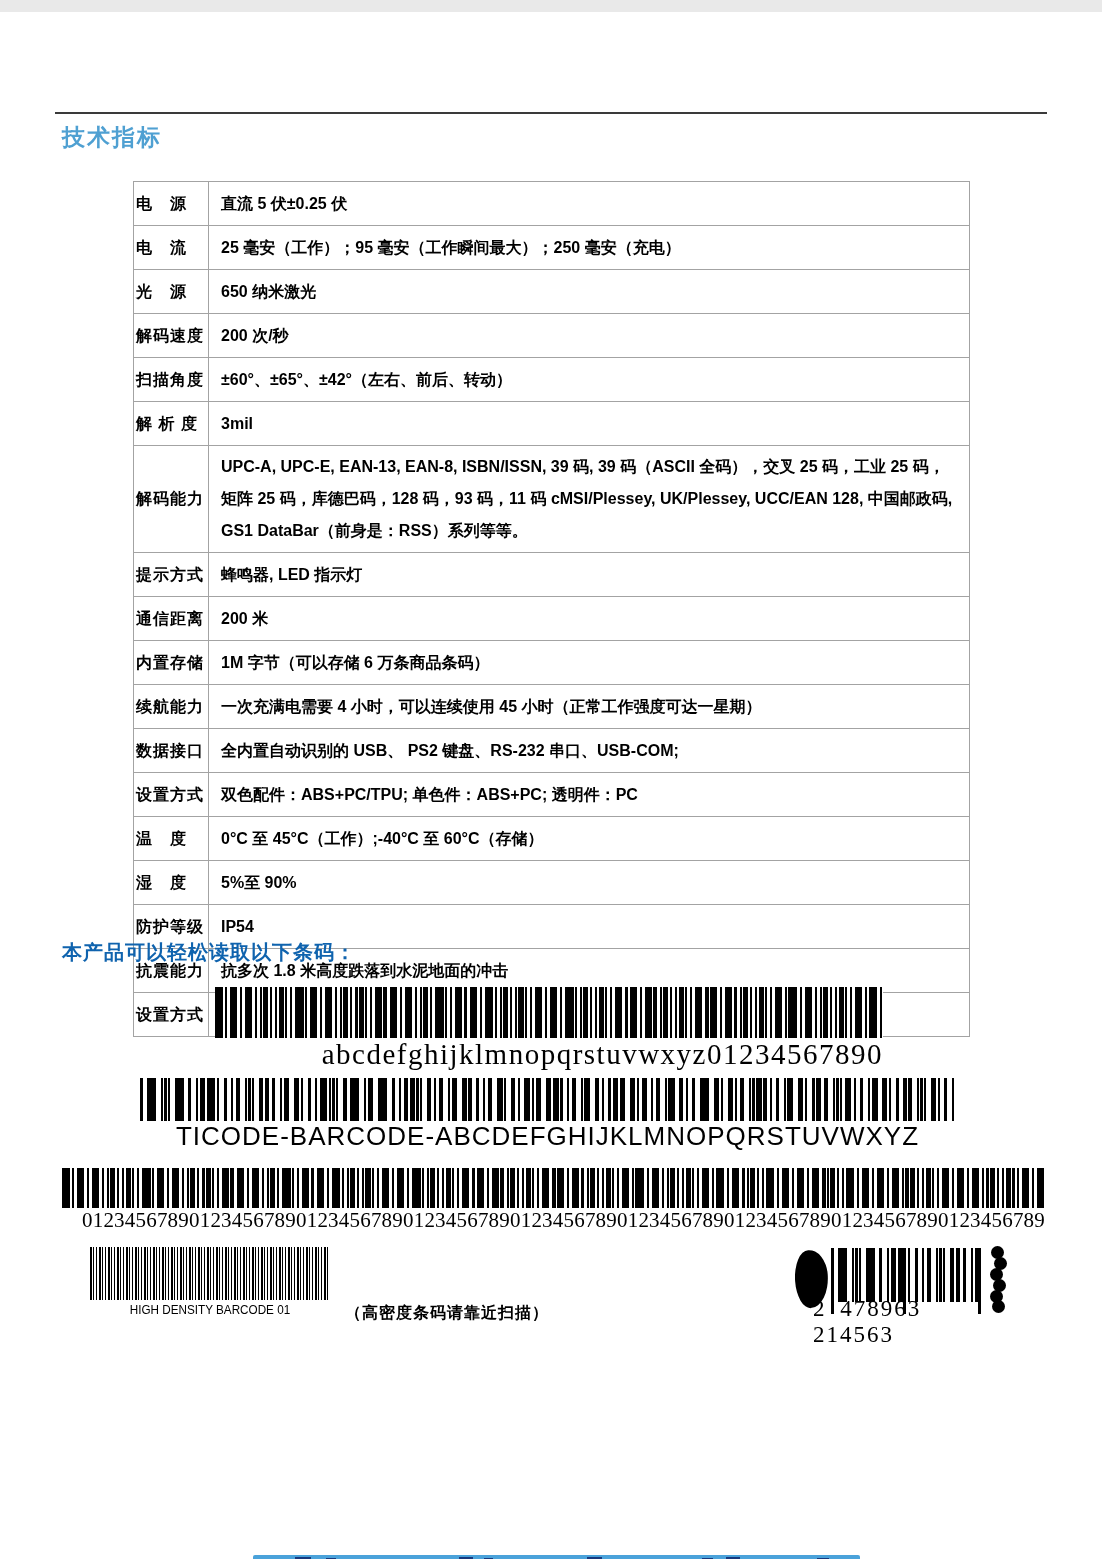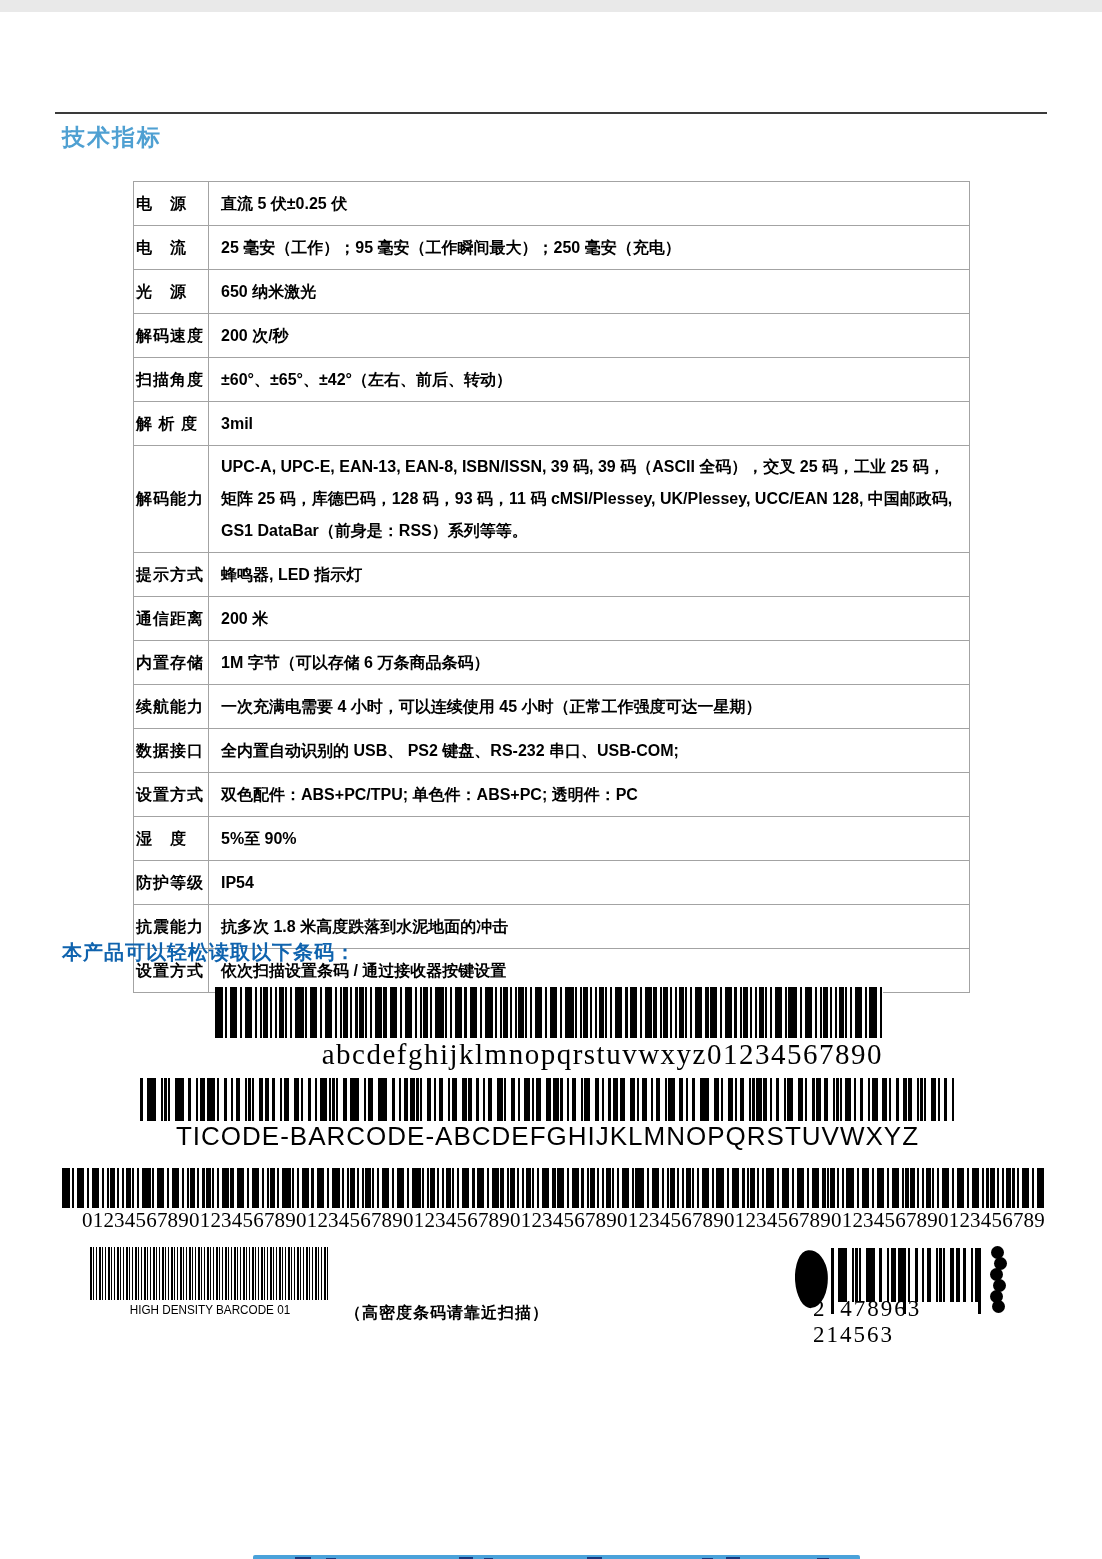--- a/index.html
+++ b/index.html
@@ -129,20 +129,24 @@
       </div>
       <div class="trow">
         <div class="tcell tlabel">数据接口</div>
         <div class="tcell tvalue">全内置自动识别的 USB、 PS2 键盘、RS-232 串口、USB-COM;</div>
       </div>
       <div class="trow">
         <div class="tcell tlabel">设置方式</div>
         <div class="tcell tvalue">双色配件：ABS+PC/TPU; 单色件：ABS+PC; 透明件：PC</div>
       </div>
       <div class="trow">
+        <div class="tcell tlabel">温　度</div>
+        <div class="tcell tvalue">0°C 至 45°C（工作）;-40°C 至 60°C（存储）</div>
+      </div>
+      <div class="trow">
         <div class="tcell tlabel">湿　度</div>
         <div class="tcell tvalue">5%至 90%</div>
       </div>
       <div class="trow">
         <div class="tcell tlabel">防护等级</div>
         <div class="tcell tvalue">IP54</div>
       </div>
       <div class="trow">
         <div class="tcell tlabel">抗震能力</div>
         <div class="tcell tvalue">抗多次 1.8 米高度跌落到水泥地面的冲击</div>

